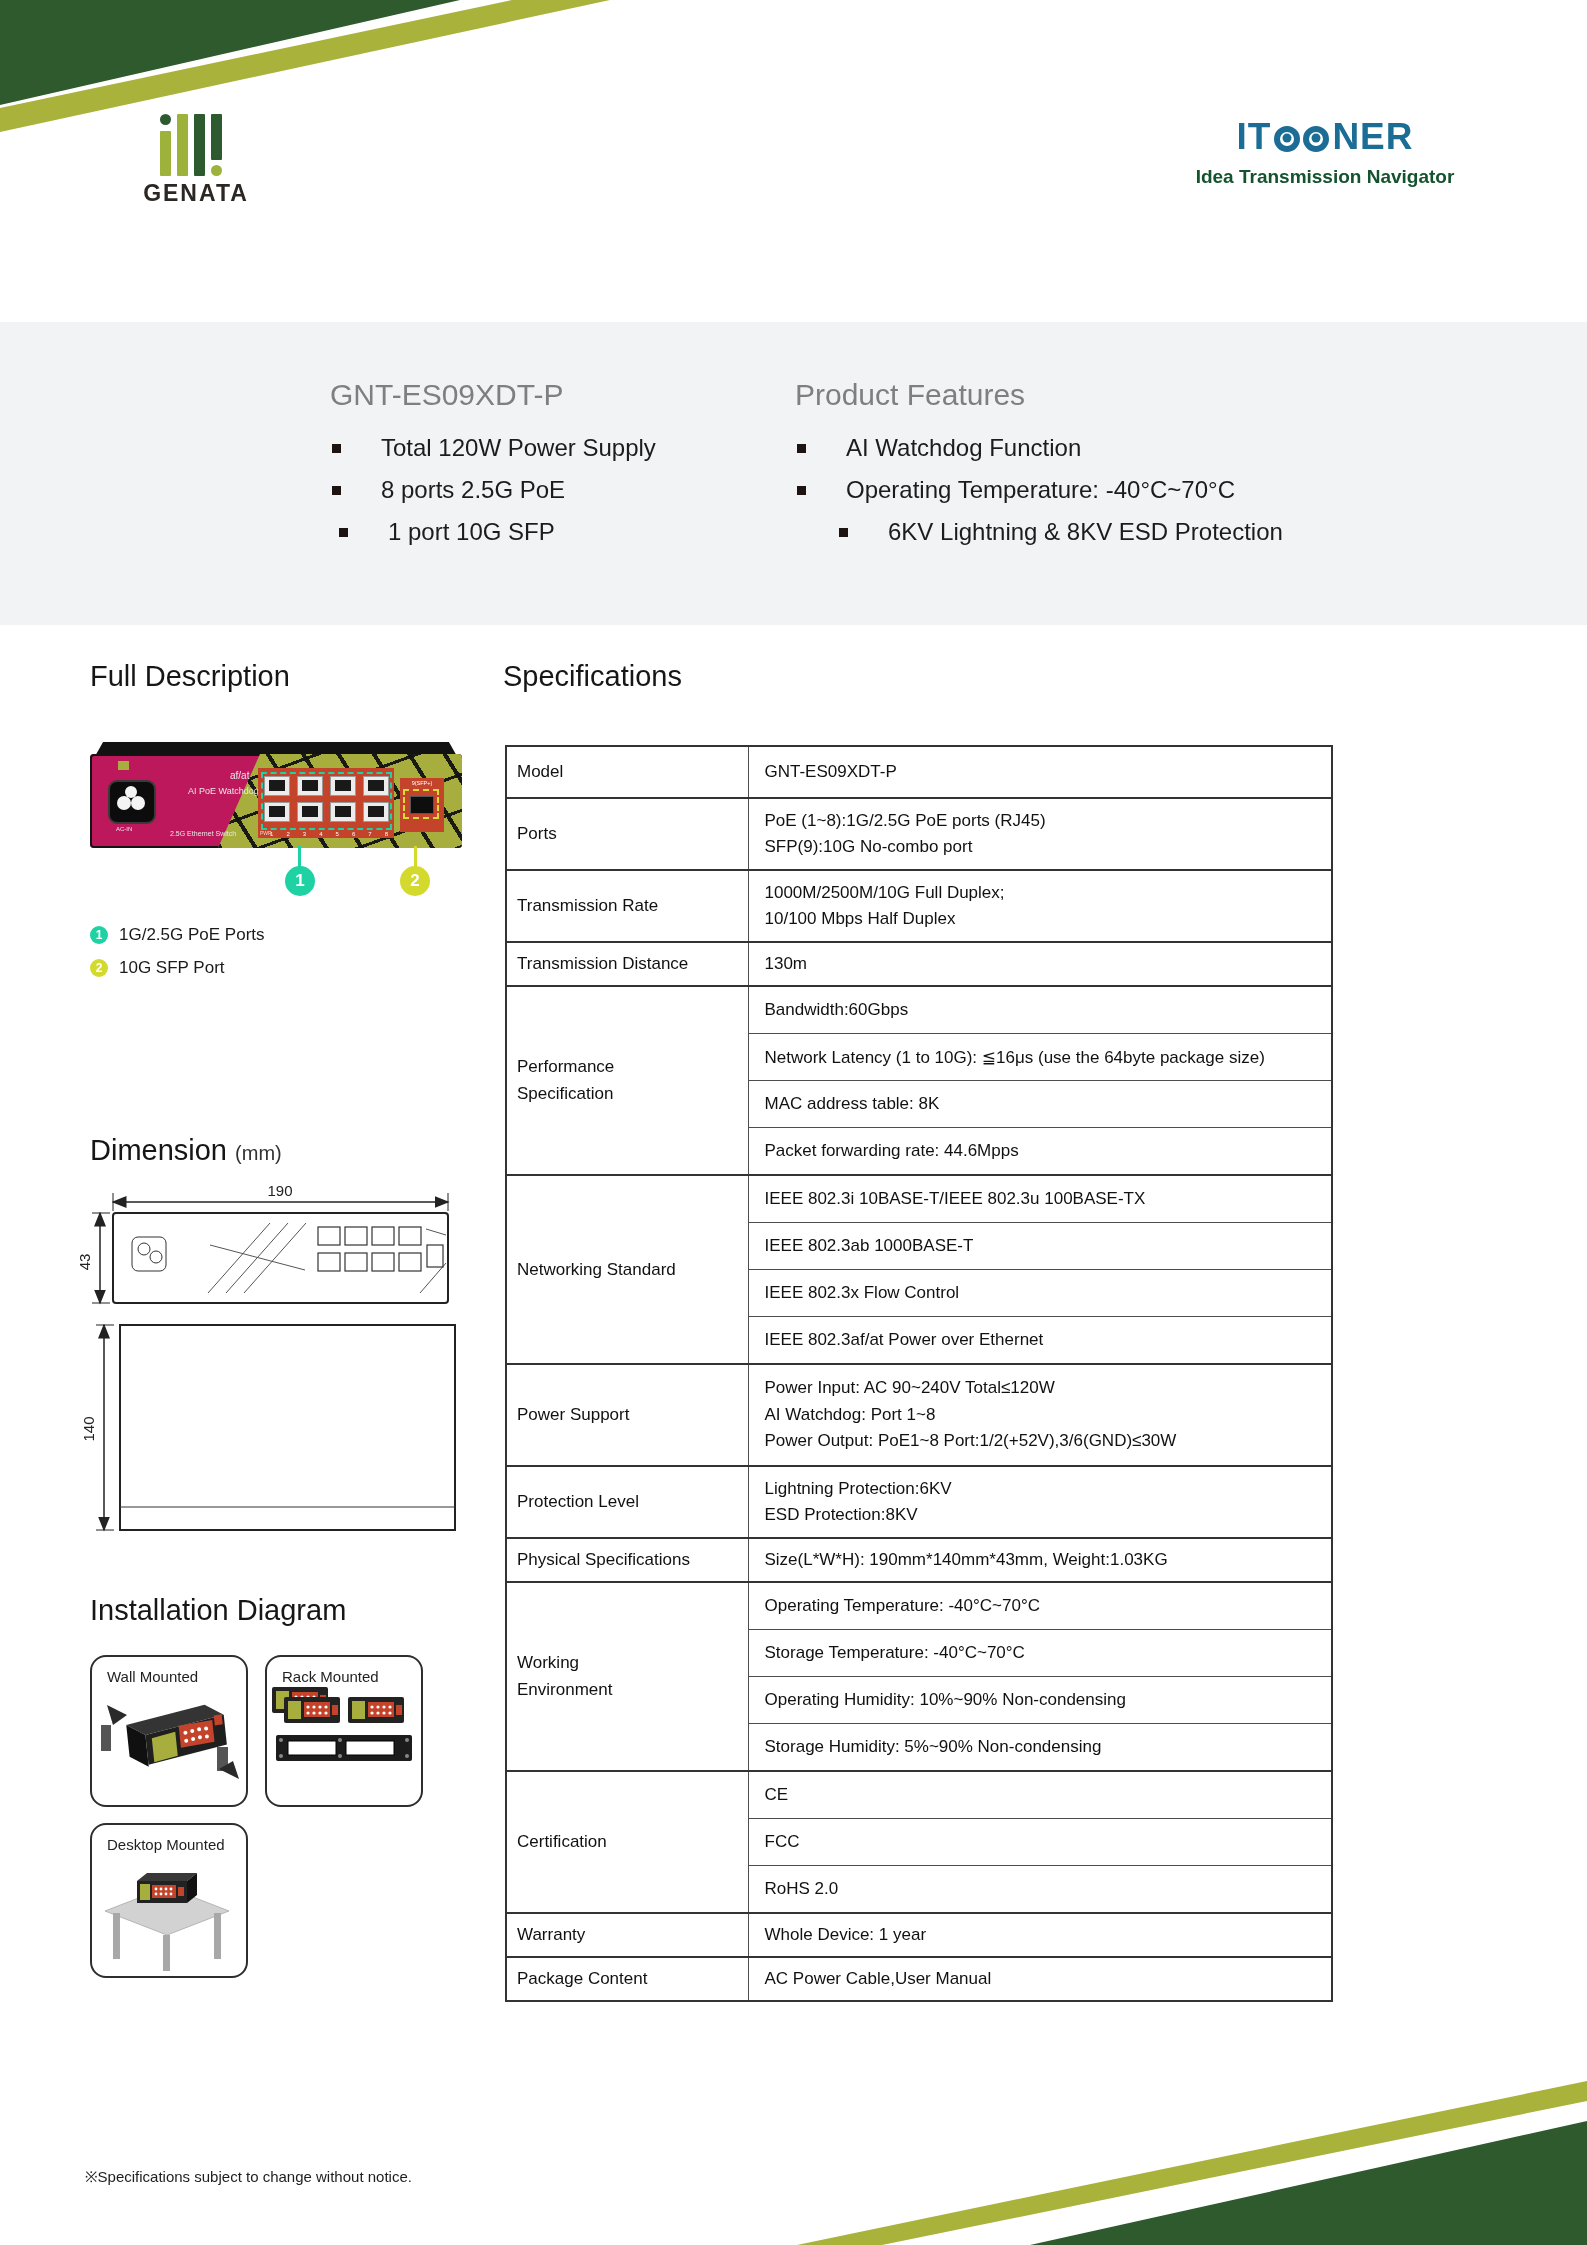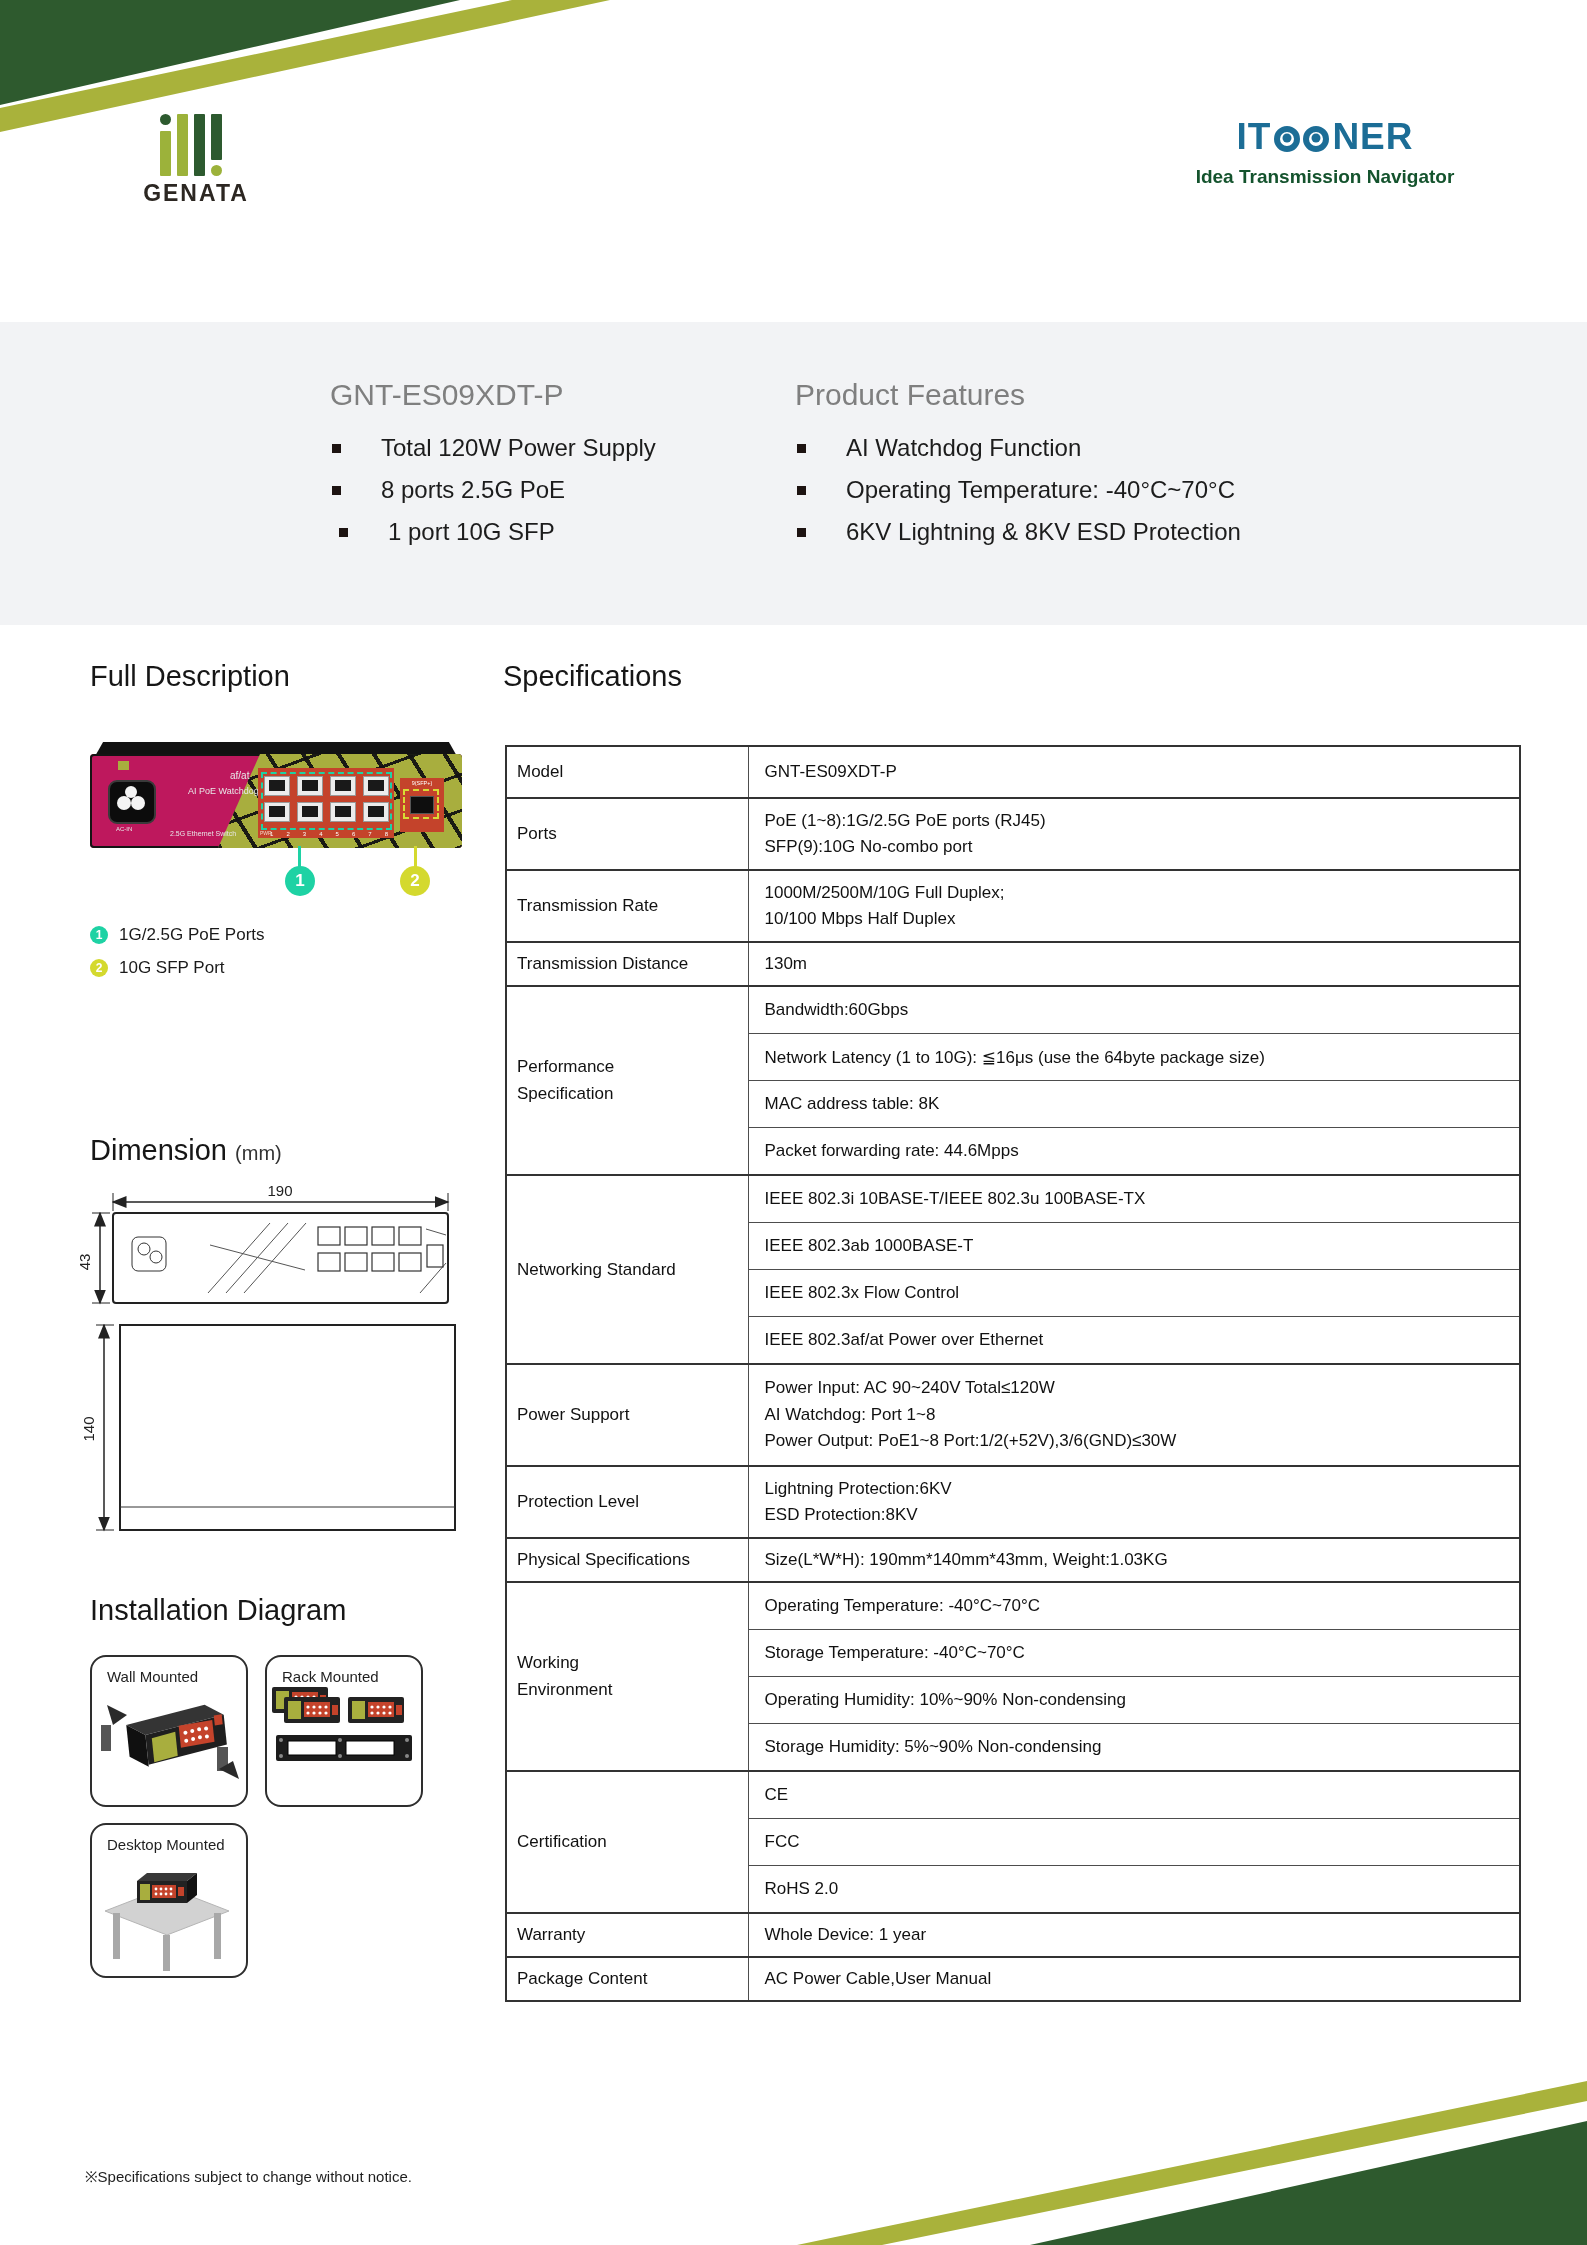--- a/index.html
+++ b/index.html
@@ -103,21 +103,21 @@
 
   
   .inst-box{position:absolute;width:158px;border:2px solid #2e2e2e;border-radius:16px;
             box-sizing:border-box;background:#fff;}
   .ib1{left:90px;top:1655px;height:152px;}
   .ib2{left:265px;top:1655px;height:152px;}
   .ib3{left:90px;top:1823px;height:155px;}
   .ib-label{position:absolute;left:15px;top:11px;font-size:15px;color:#1f1f1f;}
 
   
-  .spec-table{position:absolute;left:505px;top:745px;width:1016px;border-collapse:collapse;
+  .spec-table{position:absolute;left:505px;top:745px;width:828px;border-collapse:collapse;
               table-layout:fixed;font-size:17px;color:#111;}
   .spec-table td{border:1px solid #4d4d4d;vertical-align:middle;padding:6px 10px;}
   .spec-table td.val{padding-left:16px;}
   .spec-table tr.g td{border-top-width:2px;border-top-color:#333;}
   .spec-table{border:2px solid #333;}
   .pre{white-space:pre-line;line-height:1.55;}
   tr.r42 td{height:30px;} tr.r46 td{height:34px;} tr.r50 td{height:38px;}
   tr.r70 td{height:58px;} tr.r100 td{height:88px;}
 
   .footnote{position:absolute;left:85px;top:2166px;font-size:15px;color:#1e1e1e;}
@@ -175,21 +175,21 @@
     </div>
     <div class="ov-head right">Product Features</div>
     <div class="ov-item" style="left:797px;top:112px;">
       <span class="sq"></span>
       <span>AI Watchdog Function</span>
     </div>
     <div class="ov-item" style="left:797px;top:154px;">
       <span class="sq"></span>
       <span>Operating Temperature: -40°C~70°C</span>
     </div>
-    <div class="ov-item" style="left:755px;top:196px;padding-left:42px;">
+    <div class="ov-item" style="left:797px;top:196px;padding-left:42px;">
       <span class="sq"></span>
       <span>6KV Lightning &amp; 8KV ESD Protection</span>
     </div>
   </div>
 
   <div class="sec-h" style="left:90px;top:660px;">Full Description</div>
   <div class="sec-h" style="left:503px;top:660px;">Specifications</div>
 
   <div class="device">
     <div class="dev-top"></div>

